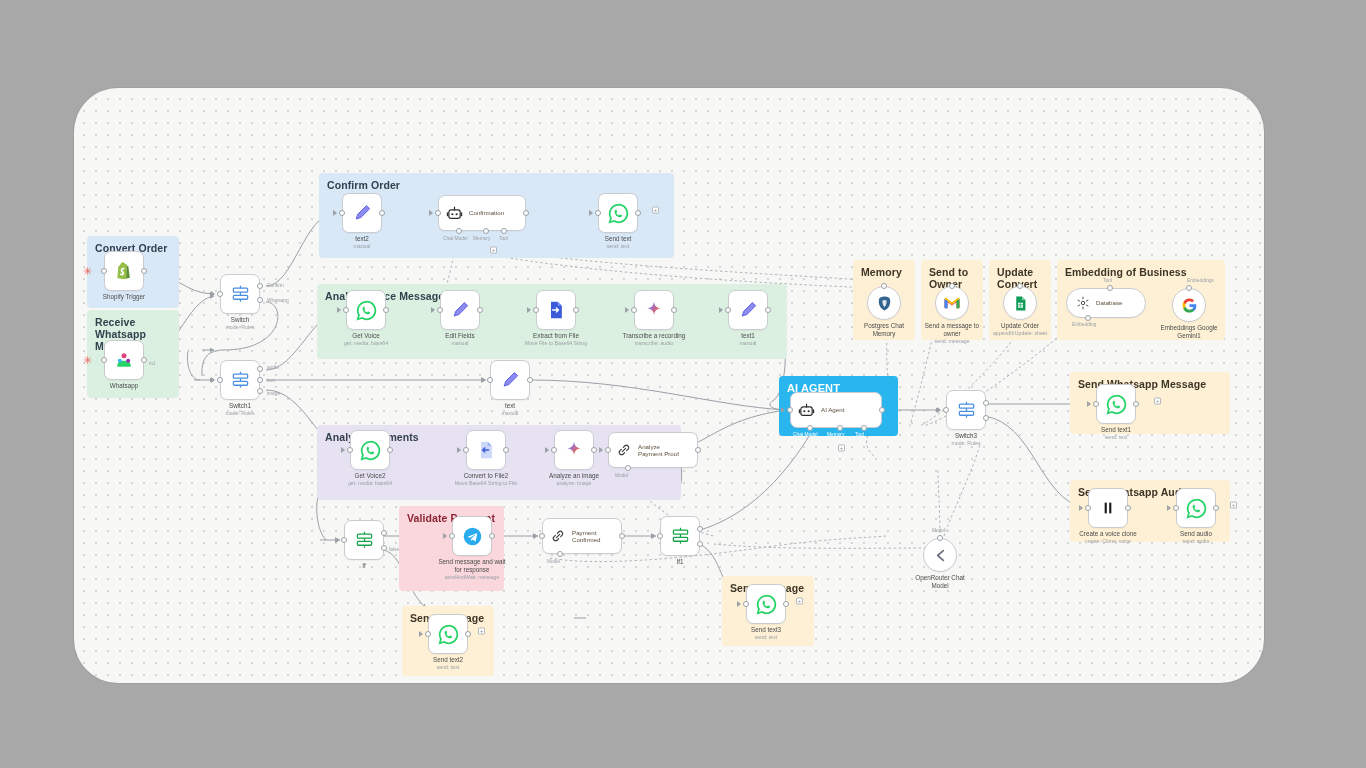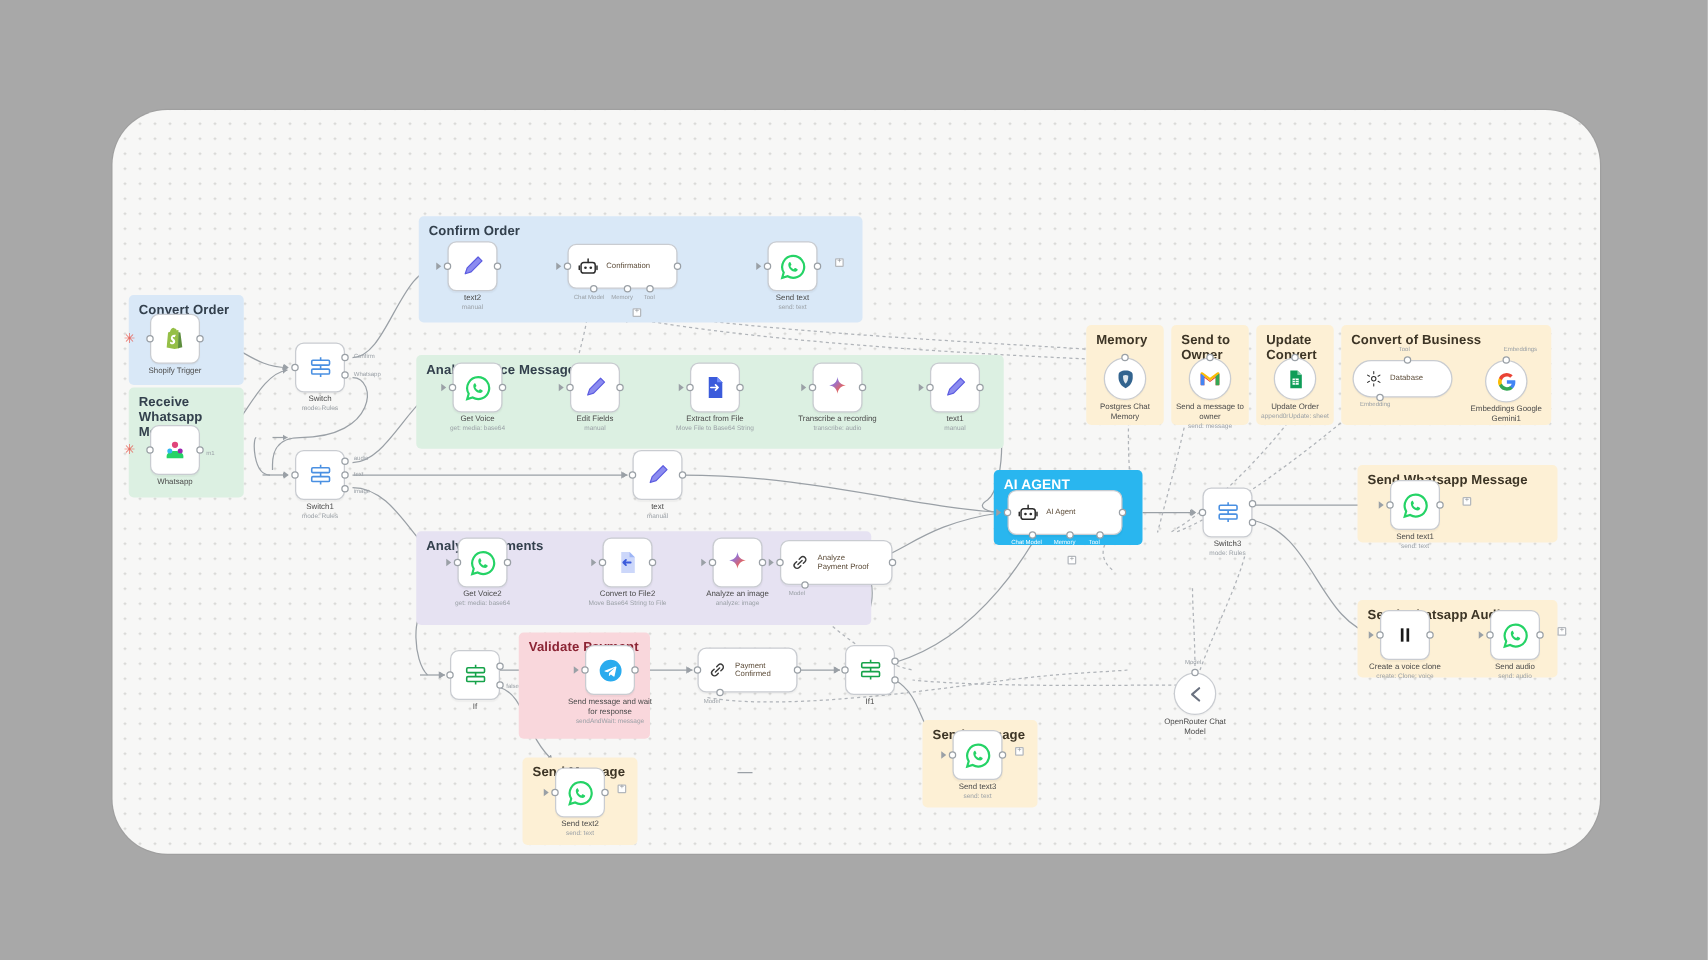--- a/index.html
+++ b/index.html
@@ -7,21 +7,21 @@
     width: 1366px; height: 768px;
     background: #a8a8a8;
     font-family: "Liberation Sans", sans-serif;
     overflow: hidden;
   }
   #screen { position: relative; width: 1366px; height: 768px; }
 
   
   #window {
     position: absolute;
-    left: 90px; top: 88px;
+    left: 74px; top: 88px;
     width: 1190px; height: 595px;
     border-radius: 44px;
     background: #f7f7f6;
     overflow: hidden;
     box-shadow: 0 0 0 1px rgba(0,0,0,0.05);
   }
   #dots {
     position: absolute; inset: 0;
     background-image: radial-gradient(circle, #d6d6d4 1px, transparent 1.05px);
     background-size: 12px 12px;
@@ -313,21 +313,21 @@
       </div>
       <div class="frame fr-cream" style="left:847px;top:172px;width:62px;height:80px;">
         <div class="frame-title">Send to
 Owner</div>
       </div>
       <div class="frame fr-cream" style="left:915px;top:172px;width:62px;height:80px;">
         <div class="frame-title">Update
 Convert</div>
       </div>
       <div class="frame fr-cream" style="left:983px;top:172px;width:168px;height:80px;">
-        <div class="frame-title">Convert of Business</div>
+        <div class="frame-title">Embedding of Business</div>
       </div>
       <div class="frame fr-cyan" style="left:705px;top:288px;width:119px;height:60px;">
         <div class="frame-title">AI AGENT</div>
       </div>
       <div class="frame fr-cream" style="left:996px;top:284px;width:160px;height:62px;">
         <div class="frame-title">Send Whatsapp Message</div>
       </div>
       <div class="frame fr-cream" style="left:996px;top:392px;width:160px;height:62px;">
         <div class="frame-title">Send Whatsapp Audio</div>
       </div>

